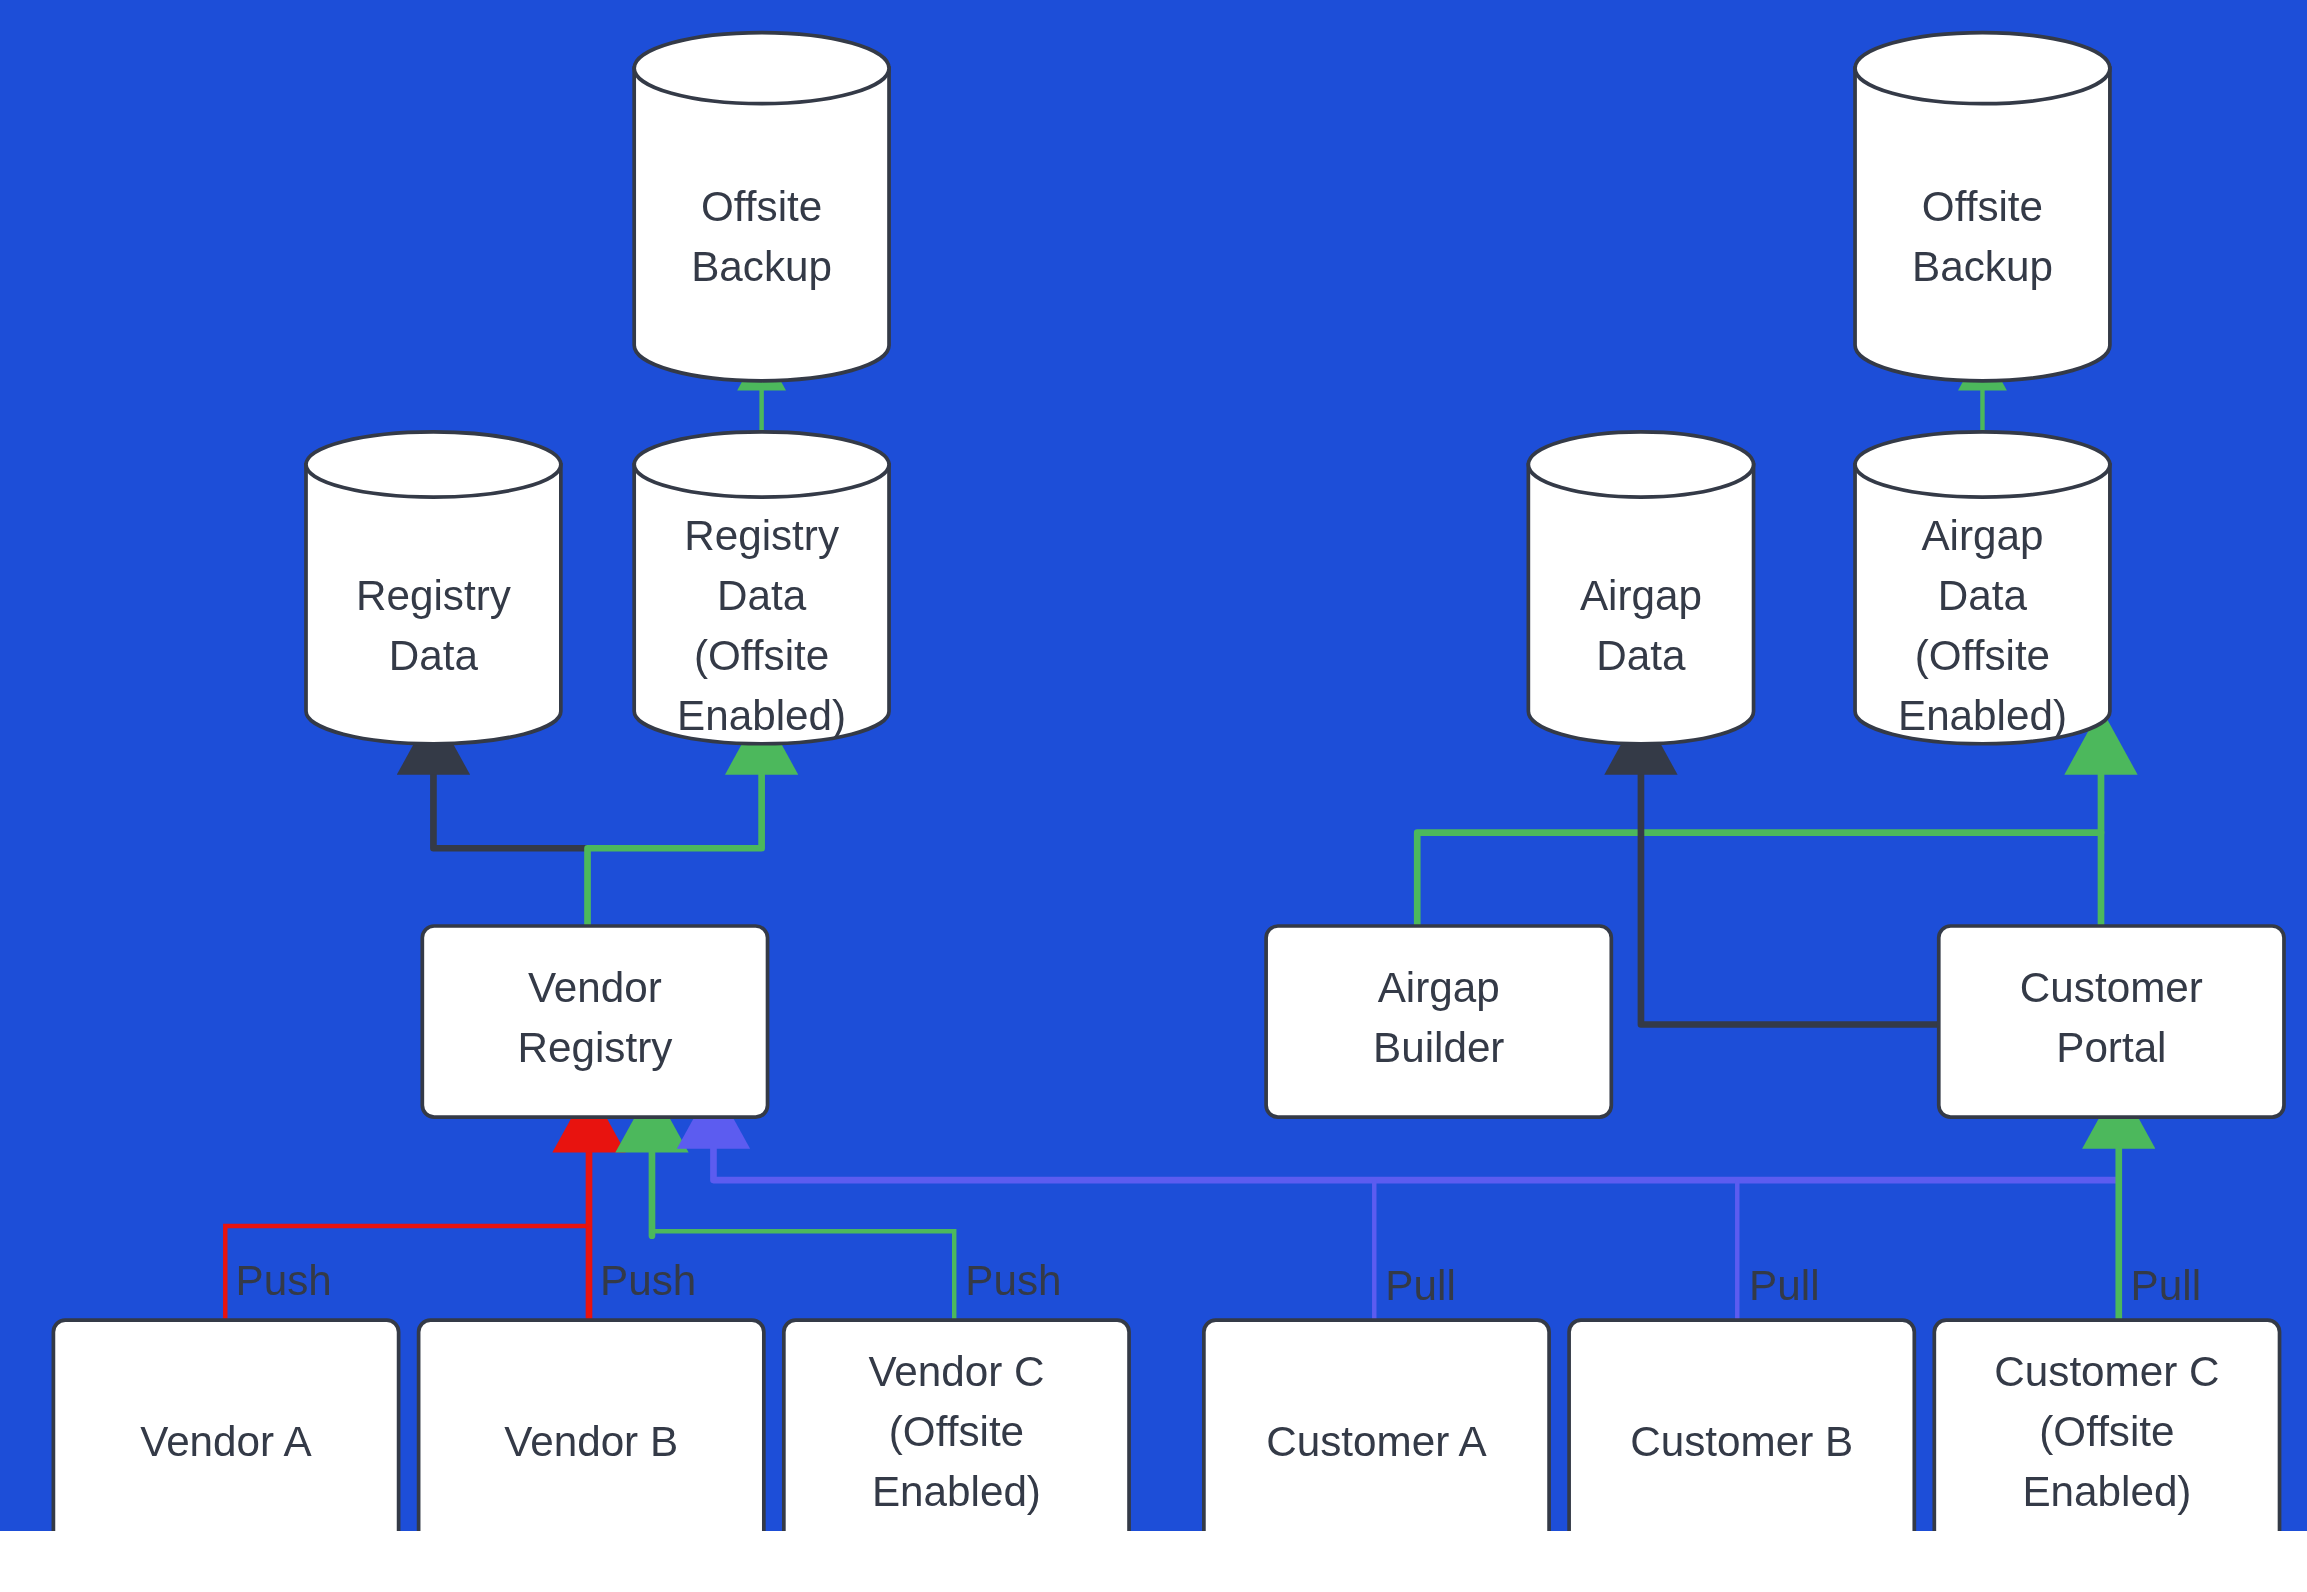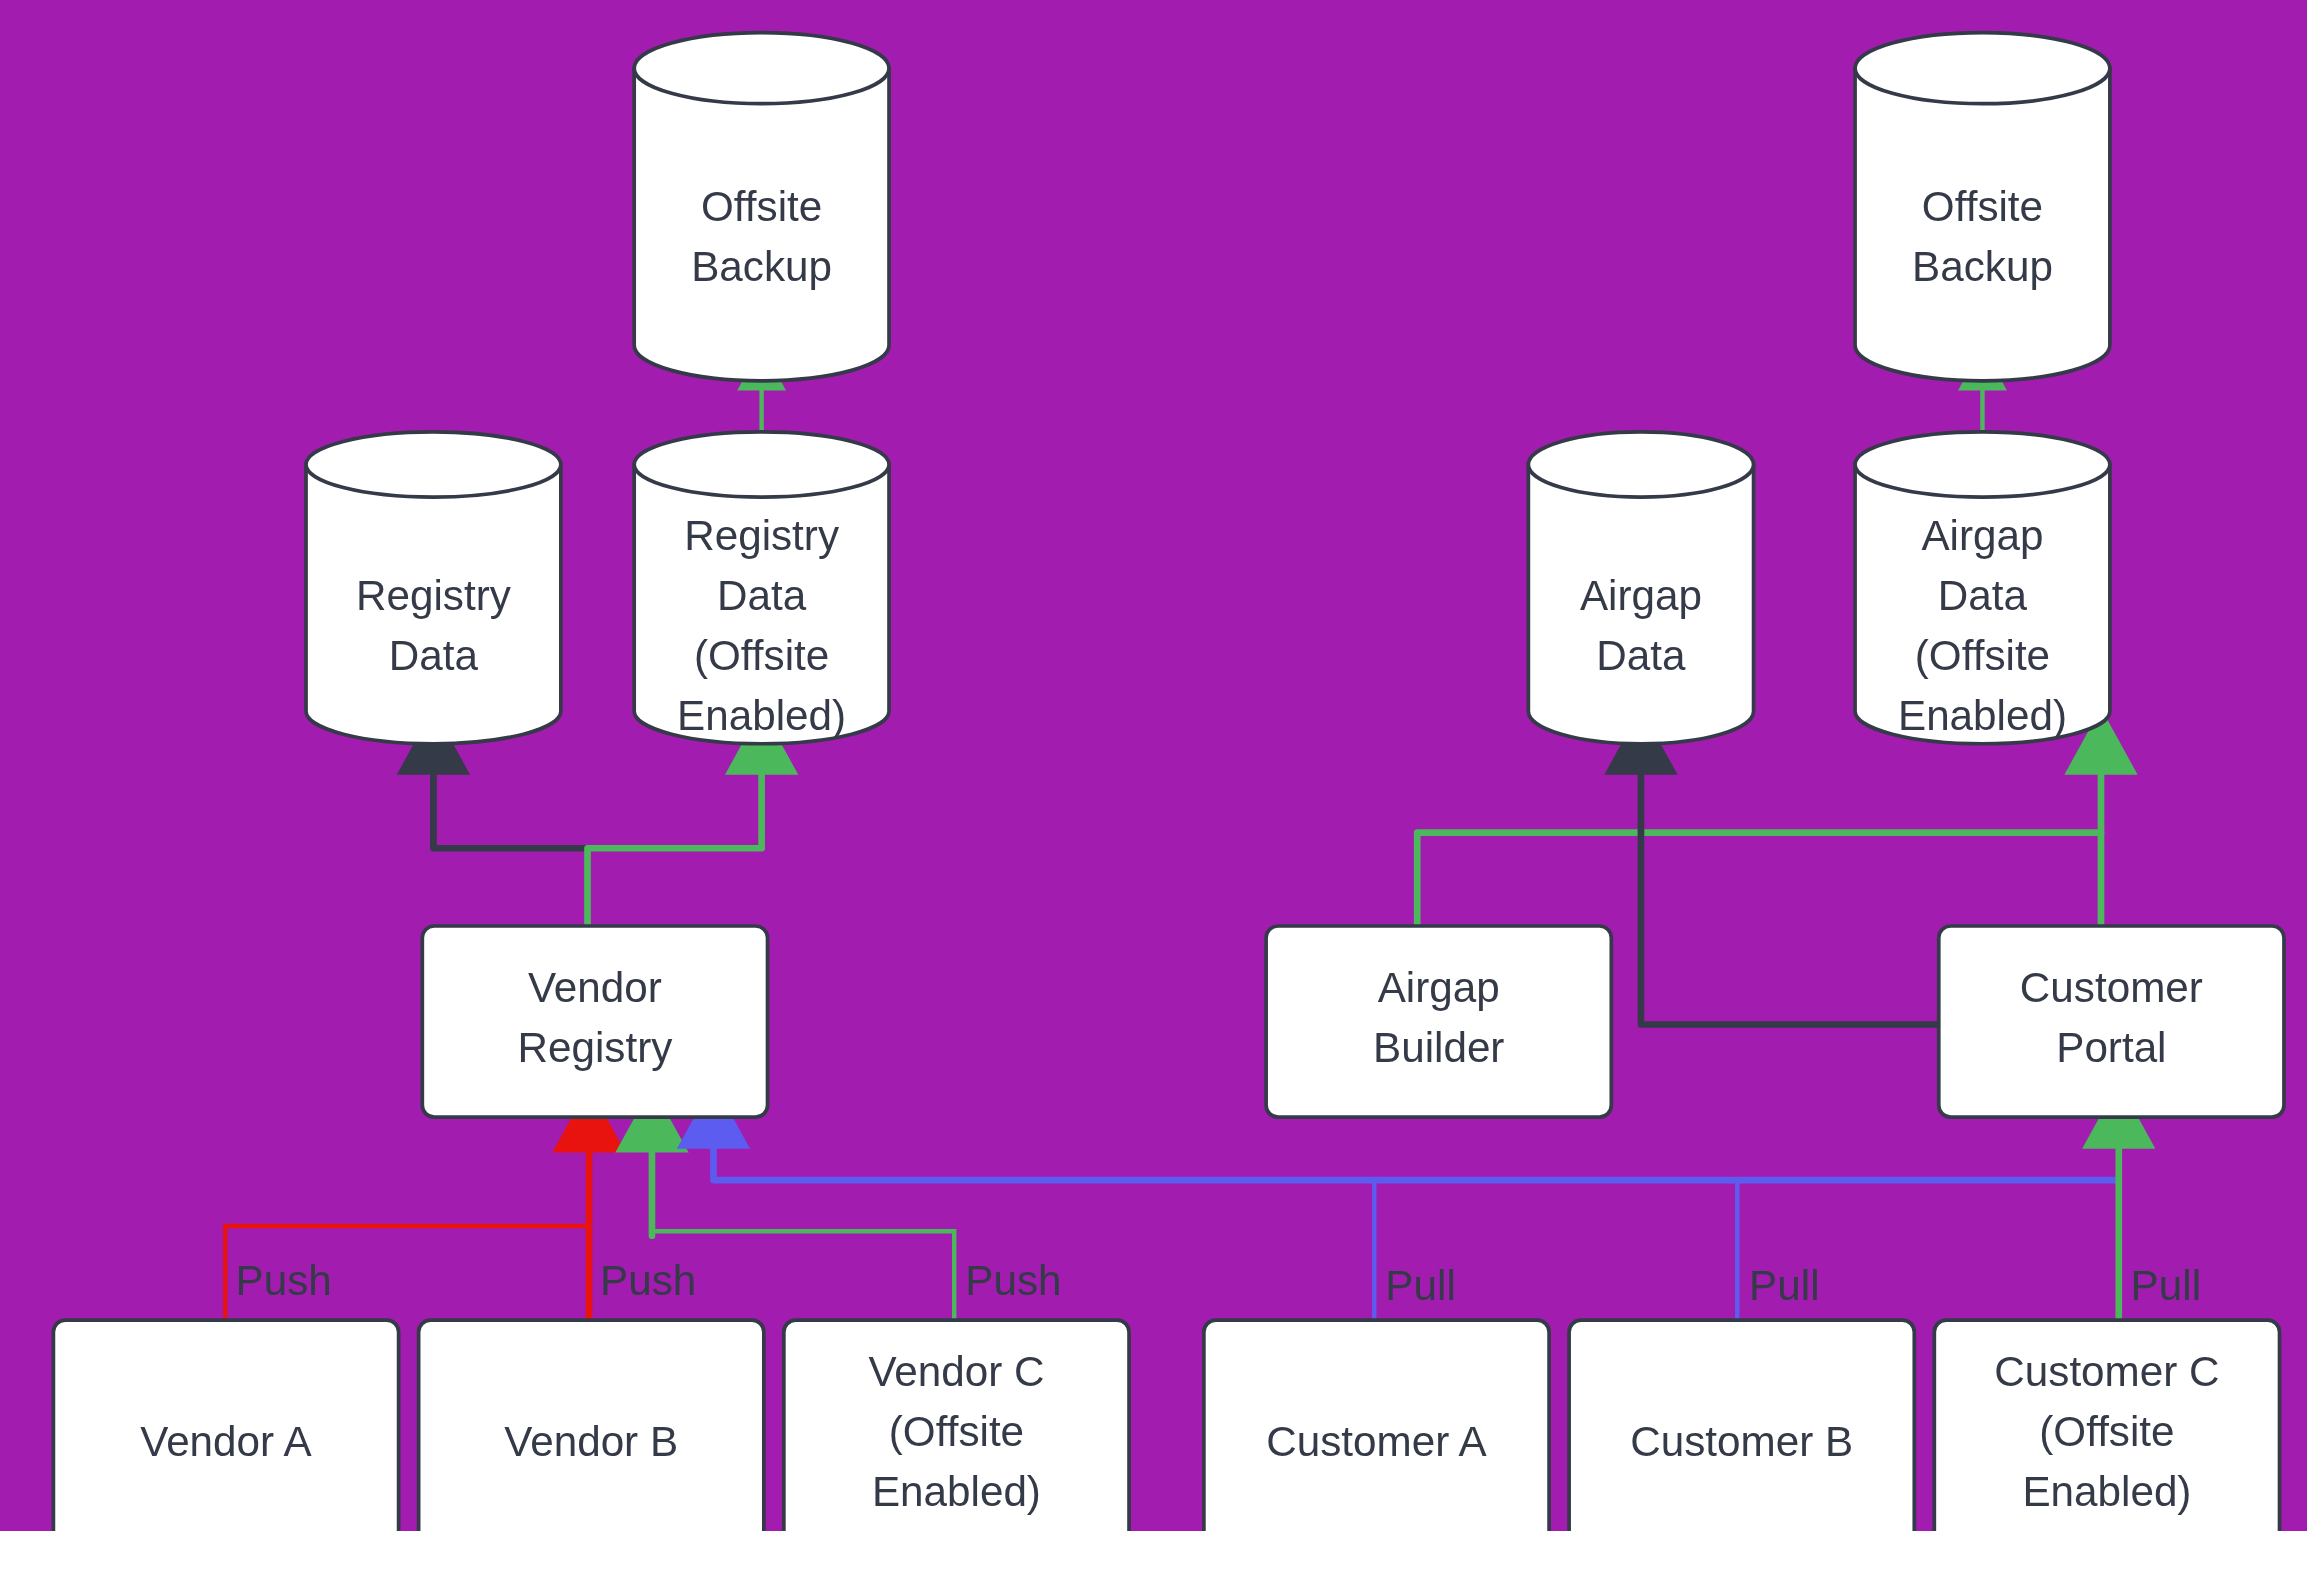--- a/index.html
+++ b/index.html
@@ -7,21 +7,21 @@
     padding: 0;
     background: #ffffff;
   }
   body {
     font-family: "Liberation Sans", sans-serif;
   }
   #diagram-root {
     position: relative;
     width: 2307px;
     height: 1531px;
-    background: #a21caf;
+    background: #1d4ed8;
     overflow: hidden;
   }
   svg.canvas {
     position: absolute;
     left: 0;
     top: 0;
     width: 2307px;
     height: 1592px;
     display: block;
   }

